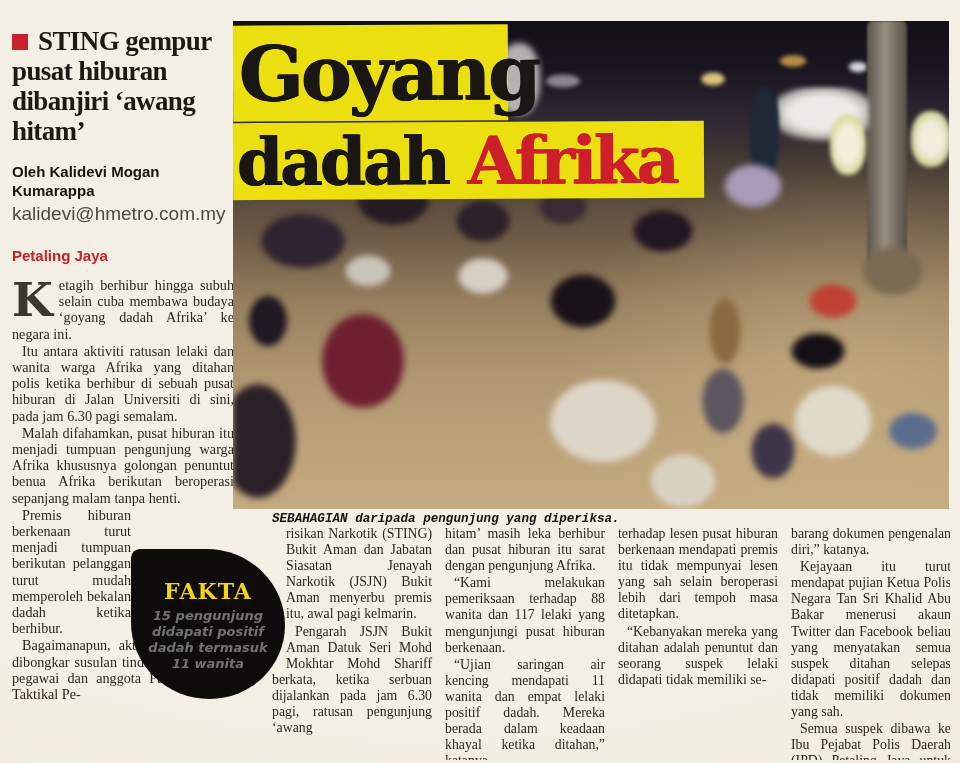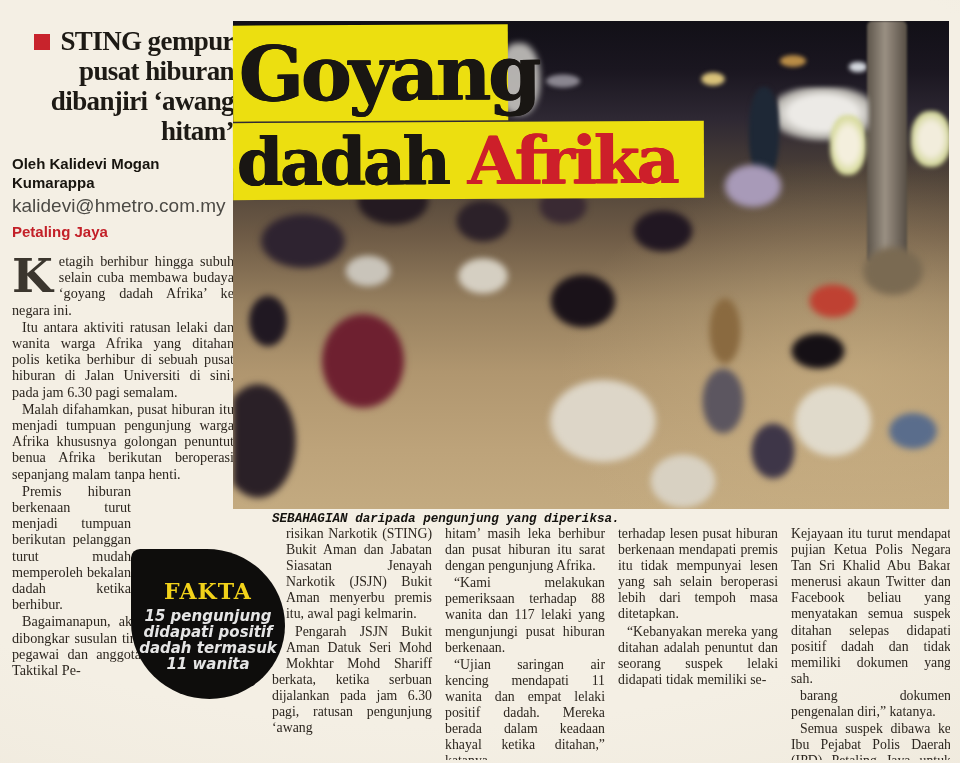--- a/index.html
+++ b/index.html
@@ -9,47 +9,47 @@
       radial-gradient(1200px 700px at 45% 40%, #f4efe4 60%, #ece6d8 100%);
     overflow:hidden;
     font-family:"Liberation Serif", serif;
     color:#2c261f;
   }
   
   .left-col{position:absolute;left:12px;top:26px;width:222px;}
   .kicker{
     font-family:"Liberation Serif", serif;font-weight:700;
     font-size:27px;line-height:30px;letter-spacing:-0.6px;color:#1d1a15;
-    text-align:right;
+    text-align:left;
   }
   .kicker-square{display:inline-block;width:16px;height:16px;background:#c8232c;margin-right:10px;}
-  .byline{margin-top:8px;font-family:"Liberation Sans", sans-serif;font-weight:700;
+  .byline{margin-top:16px;font-family:"Liberation Sans", sans-serif;font-weight:700;
     font-size:15px;line-height:19px;color:#18150f;}
   .email{margin-top:3px;font-family:"Liberation Sans", sans-serif;font-size:19px;color:#4c4a45;}
-  .dateline{margin-top:6px;font-family:"Liberation Sans", sans-serif;font-weight:700;
+  .dateline{margin-top:22px;font-family:"Liberation Sans", sans-serif;font-weight:700;
     font-size:15px;color:#c32028;}
   .left-body{margin-top:13px;font-size:14.2px;line-height:16.2px;text-align:justify;}
   .left-body p{margin:0;}
   .left-body p + p{text-indent:10px;margin-top:1px;}
   .dropcap{
     float:left;font-family:"DejaVu Serif", serif;font-weight:700;
     font-size:47px;line-height:40px;padding:3px 6px 0 0;color:#3b362e;
   }
   .fakta-wrap-spacer{float:right;width:103px;height:128px;}
   
   .fakta{
     position:absolute;left:131px;top:549px;width:154px;height:150px;
     background:#0e0d0c;border-radius:6% 52% 50% 52%;z-index:6;
     display:flex;flex-direction:column;align-items:center;justify-content:center;
     text-align:center;padding-top:2px;box-sizing:border-box;
   }
   .fakta-title{font-family:"DejaVu Serif", serif;font-weight:700;
     font-size:22px;letter-spacing:1px;color:#f2d21a;margin-bottom:4px;}
   .fakta-line{font-family:"DejaVu Sans", sans-serif;font-weight:700;font-style:italic;
-    font-size:15px;line-height:16px;color:#e5e5e5;}
+    font-size:13px;line-height:16px;color:#737373;}
   
   .photo{
     position:absolute;left:233px;top:21px;width:716px;height:488px;overflow:hidden;z-index:1;
     background:linear-gradient(180deg,#121017 0%,#1a1620 10%,#2e2833 20%,#4e4238 32%,
       #6e5b46 44%,#97805f 58%,#b0966f 72%,#bda37a 88%,#c3aa80 100%);
   }
   .photo-light{position:absolute;inset:0;
     background:radial-gradient(420px 320px at 620px 360px, rgba(205,180,135,.55), transparent 70%);}
   .photo-blobs{position:absolute;inset:0;filter:blur(3px);
     background-image:
@@ -179,19 +179,19 @@
       <p>hitam’ masih leka berhibur dan pusat hiburan itu sarat dengan pengunjung Afrika.</p>
       <p>“Kami melakukan pemeriksaan terhadap 88 wanita dan 117 lelaki yang mengunjungi pusat hiburan berkenaan.</p>
       <p>“Ujian saringan air kencing mendapati 11 wanita dan empat lelaki positif dadah. Mereka berada dalam keadaan khayal ketika ditahan,” katanya.</p>
 
     </div>
     <div class="bcol">
       <p>terhadap lesen pusat hiburan berkenaan mendapati premis itu tidak mempunyai lesen yang sah selain beroperasi lebih dari tempoh masa ditetapkan.</p>
       <p>“Kebanyakan mereka yang ditahan adalah penuntut dan seorang suspek lelaki didapati tidak memiliki se-</p>
     </div>
     <div class="bcol">
+      <p>barang dokumen pengenalan diri,” katanya.</p>
       <p>Kejayaan itu turut mendapat pujian Ketua Polis Negara Tan Sri Khalid Abu Bakar menerusi akaun Twitter dan Facebook beliau yang menyatakan semua suspek ditahan selepas didapati positif dadah dan tidak memiliki dokumen yang sah.</p>
-      <p>barang dokumen pengenalan diri,” katanya.</p>
       <p>Semua suspek dibawa ke Ibu Pejabat Polis Daerah (IPD) Petaling Jaya untuk tindakan lanjut.</p>
     </div>
   </div>
 
 </div>
 
 </body></html>

